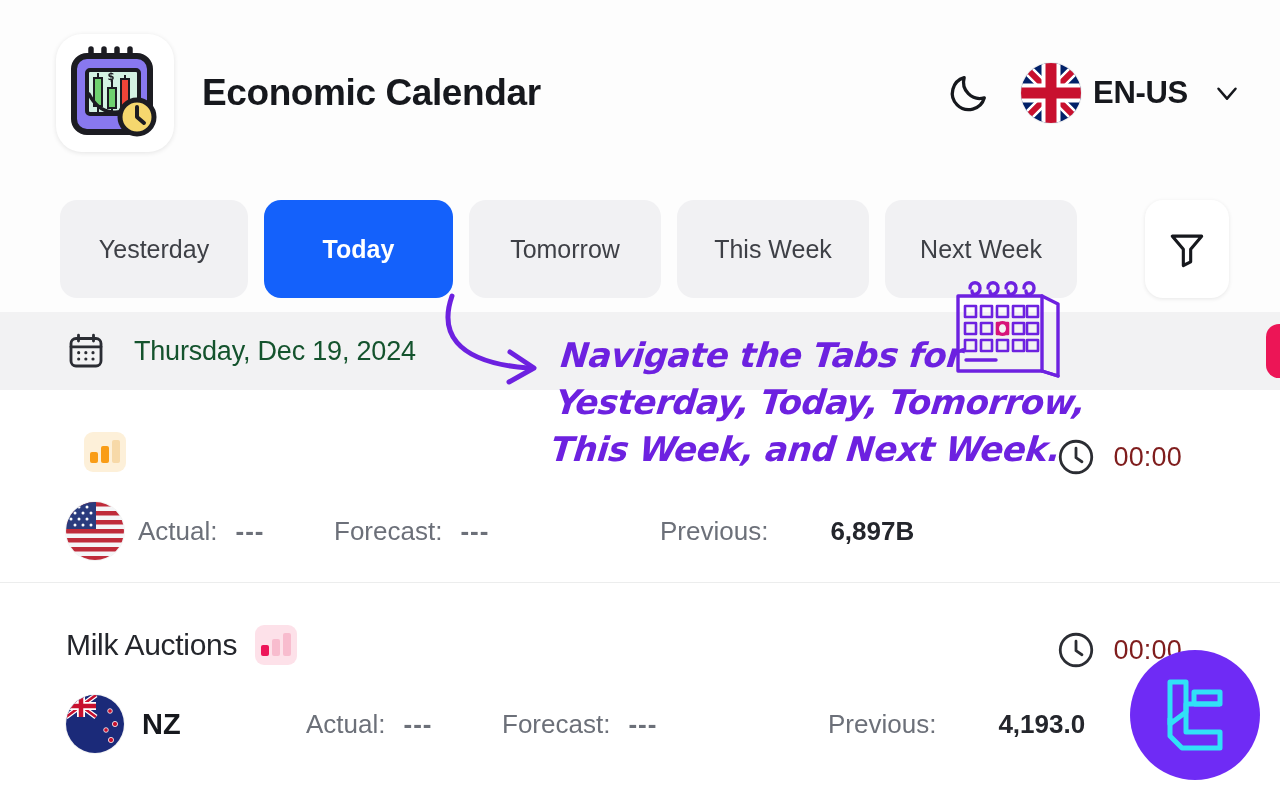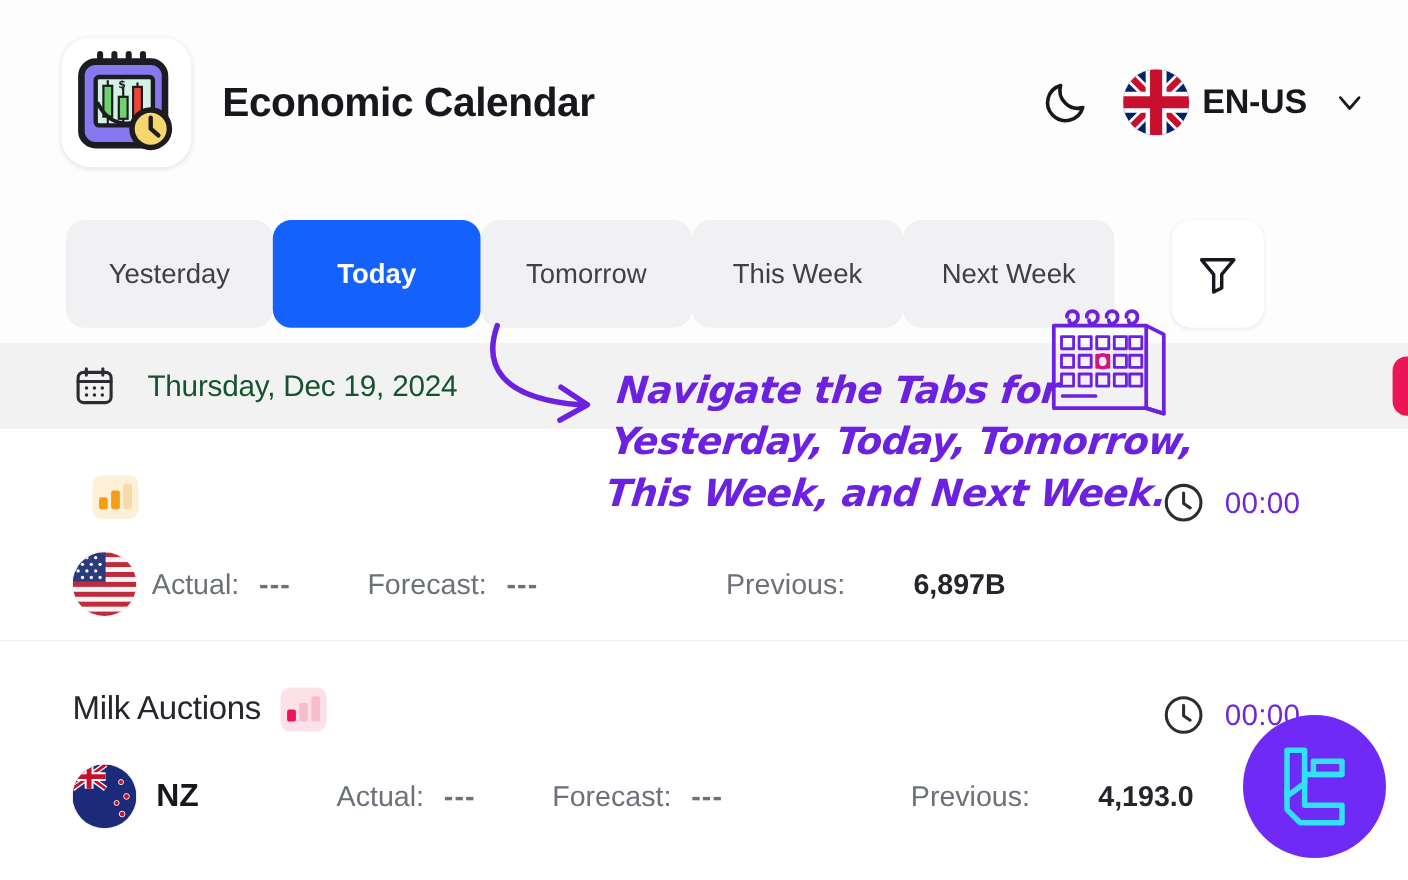--- a/index.html
+++ b/index.html
@@ -107,20 +107,21 @@
     margin-left: 10px;
     display: flex;
     align-items: center;
   }
 
   
   .tabbar {
     height: 126px;
     display: flex;
     align-items: center;
+    gap: 16px;
     padding: 0 36px 0 60px;
     flex: none;
     background: #fdfdfd;
   }
 
   .tab {
     height: 98px;
     border-radius: 17px;
     background: #f1f1f3;
     color: #3e4046;
@@ -254,21 +255,21 @@
     right: 98px;
     top: 46px;
     display: flex;
     align-items: center;
     gap: 16px;
   }
 
   .time-text {
     font-size: 27px;
     font-weight: 500;
-    color: #6d28d9;
+    color: #7f1d1d;
     letter-spacing: 0.2px;
   }
 
   .event-bottom {
     margin-top: 30px;
     display: flex;
     align-items: center;
   }
 
   .flag {

